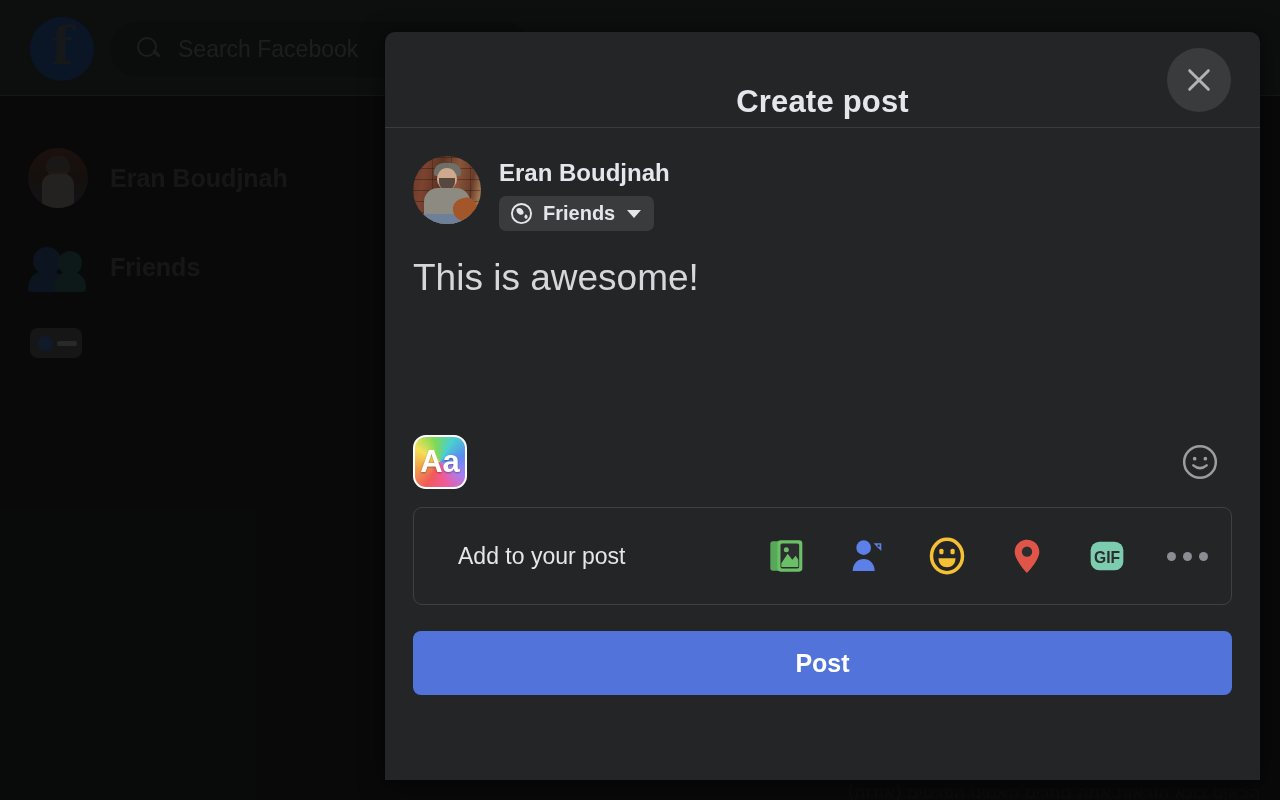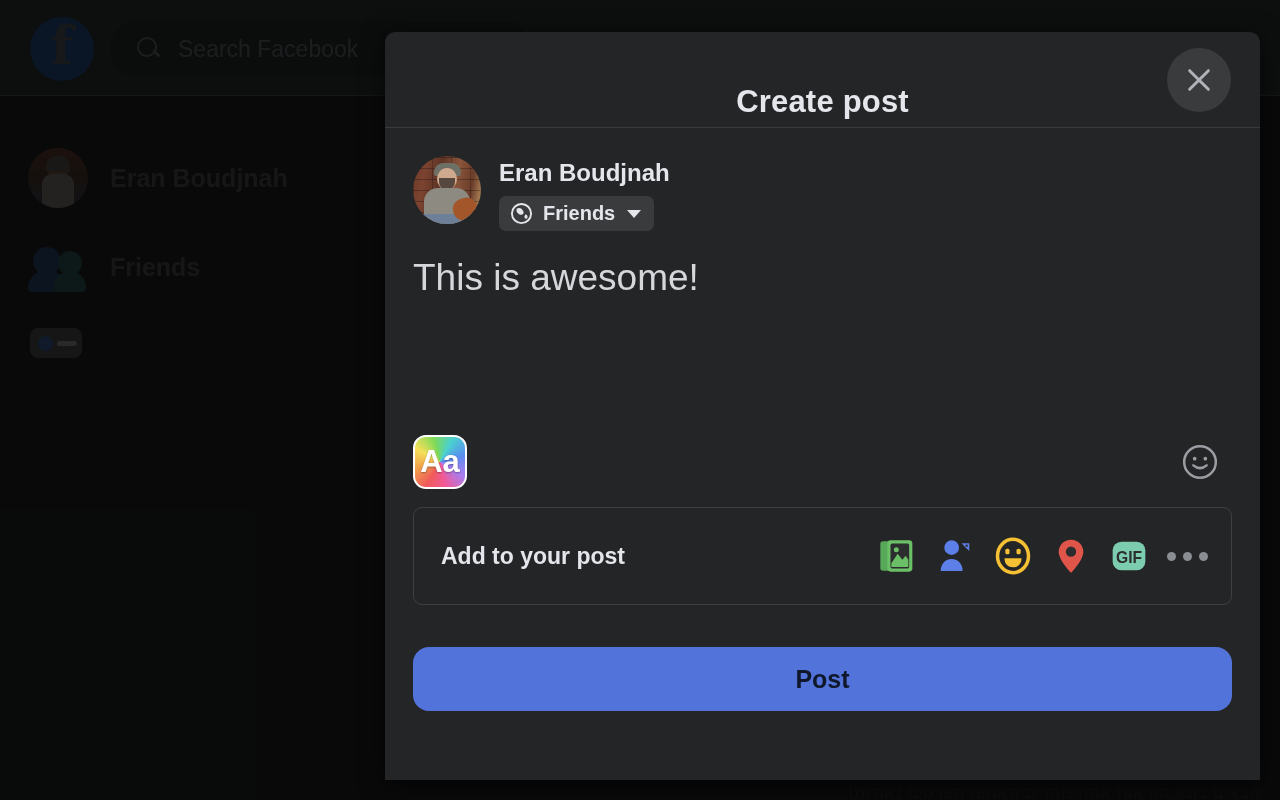--- a/index.html
+++ b/index.html
@@ -220,33 +220,33 @@
     display: flex; align-items: center; justify-content: center;
     margin-right: 10px;
   }
 
   .addto {
     margin-top: 18px; height: 98px;
     border: 1px solid #3e4042; border-radius: 9px;
     display: flex; align-items: center; justify-content: space-between;
     padding: 0 22px 0 27px;
   }
-  .addto-label { color: #e4e6eb; font-size: 23px; font-weight: bold; }
-  .addto-icons { display: flex; align-items: center; gap: 14px; }
+  .addto-label { color: #e4e6eb; font-size: 23px; font-weight: normal; margin-left: 17px; }
+  .addto-icons { display: flex; align-items: center; gap: 36px; }
   .icon-btn {
     width: 44px; height: 44px; cursor: pointer; border: none;
     background: transparent; display: flex; align-items: center; justify-content: center;
   }
   .more-dots { display: flex; gap: 7px; align-items: center; }
   .more-dots i { width: 9px; height: 9px; border-radius: 50%; background: #8a8d91; display: block; }
 
   .post-button {
-    margin-top: 42px; width: 100%; height: 64px;
-    background: #5274da; border: none; border-radius: 16px;
-    color: #0f172a; font-size: 25px; font-weight: bold; cursor: pointer;
+    margin-top: 26px; width: 100%; height: 64px;
+    background: #5274da; border: none; border-radius: 8px;
+    color: #ffffff; font-size: 25px; font-weight: bold; cursor: pointer;
     font-family: "Liberation Sans", sans-serif;
   }
 </style>
 </head>
 <body>
 
 <div id="root">
 
   <div class="bg-layer">
 

